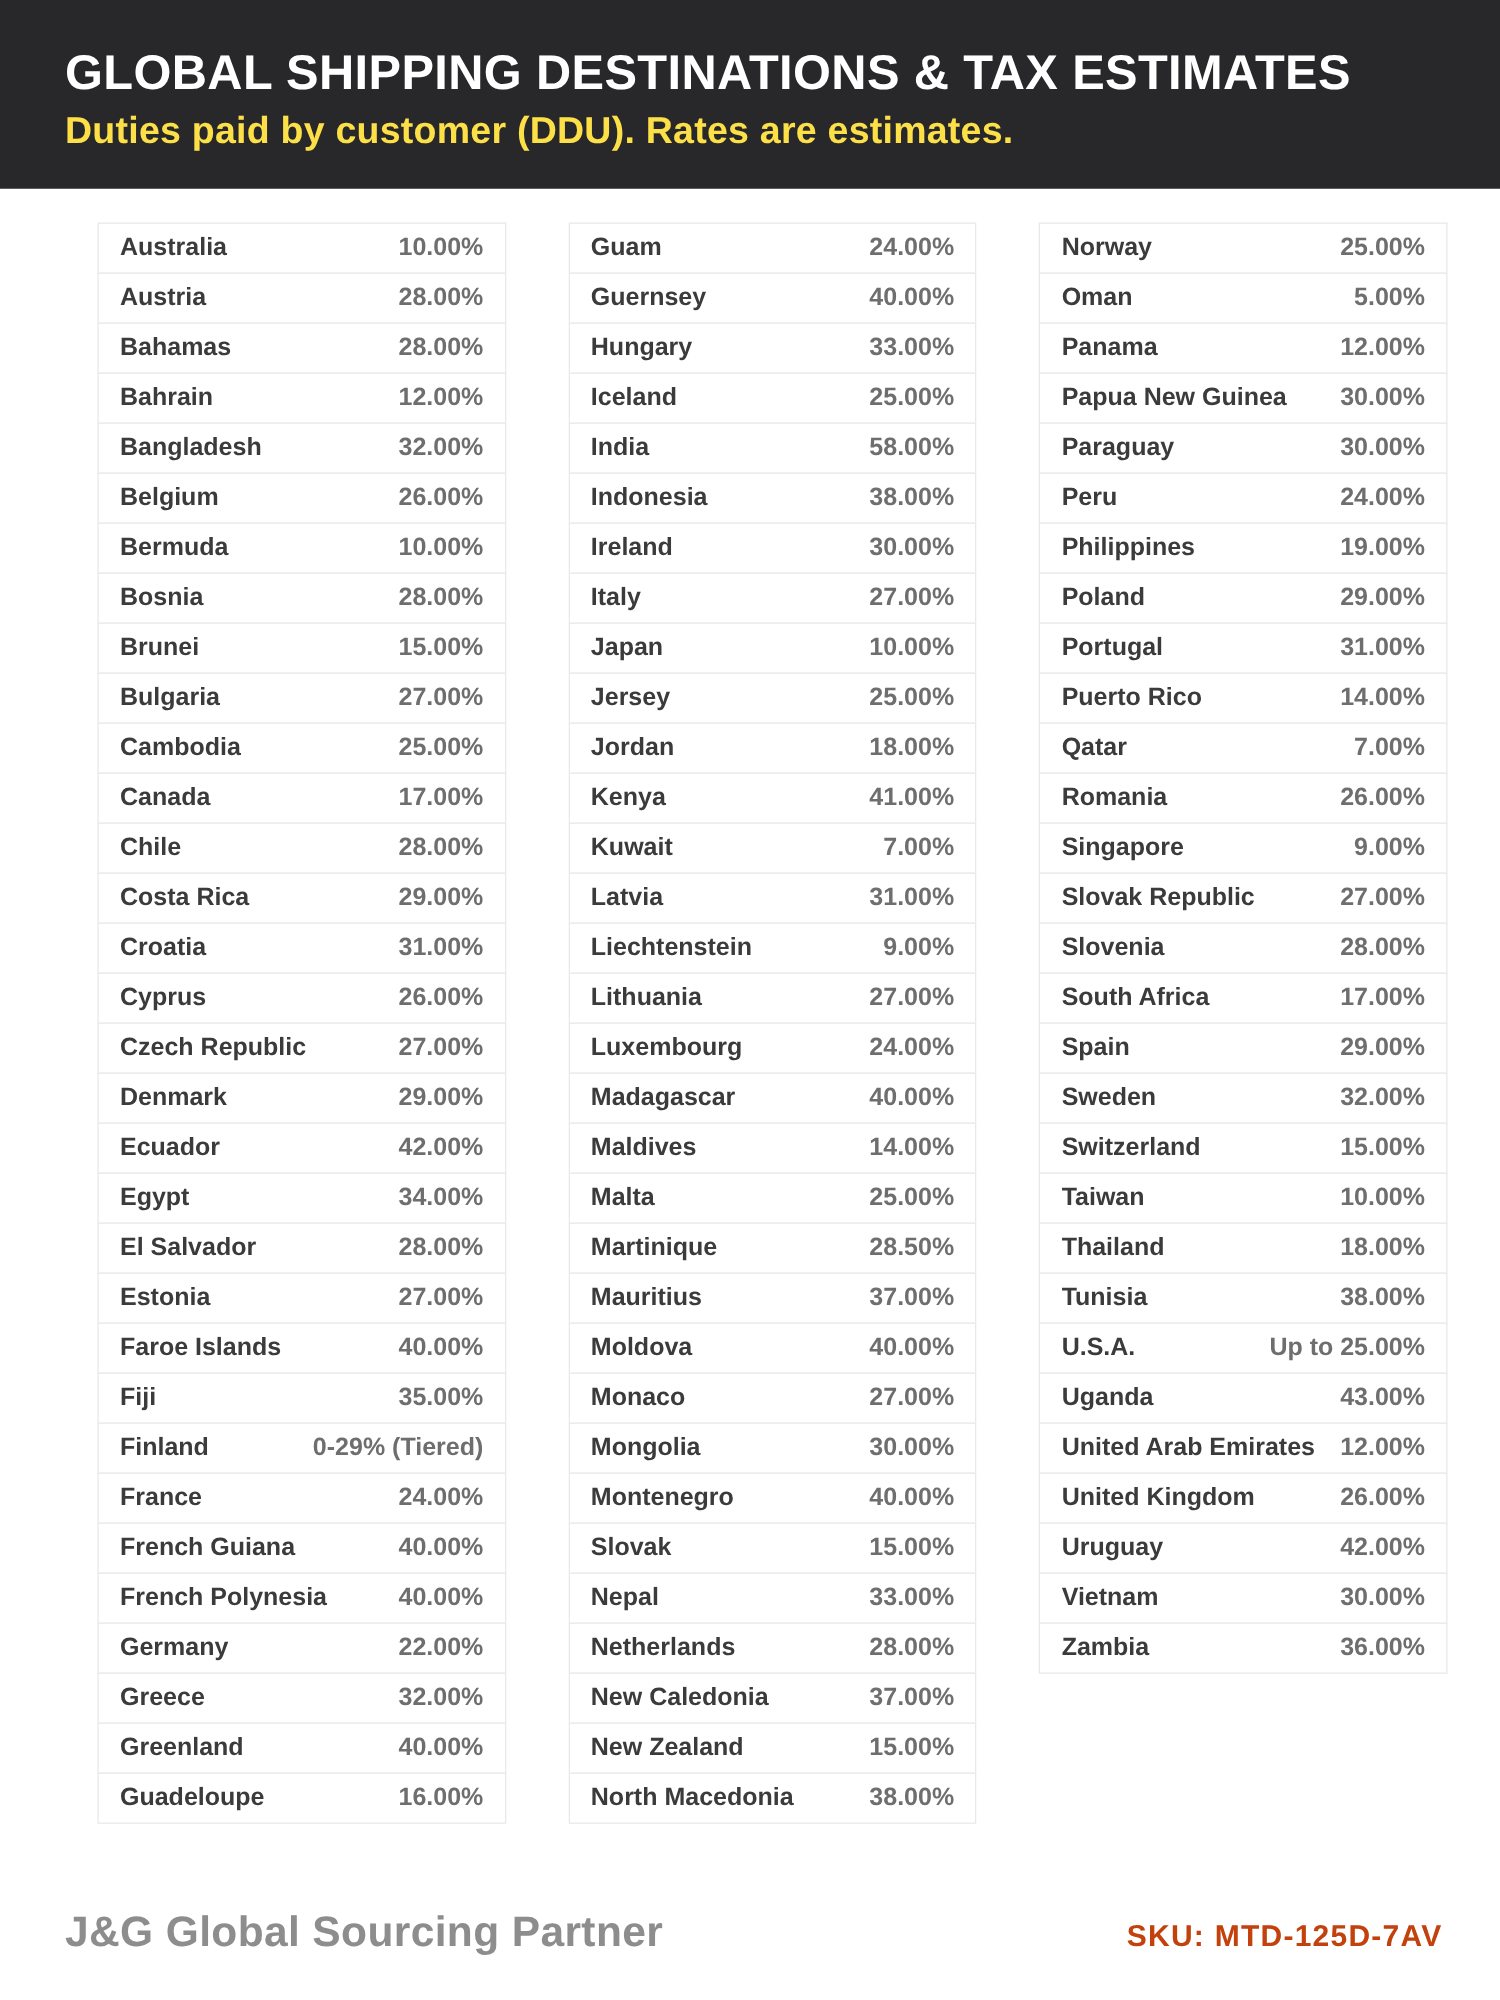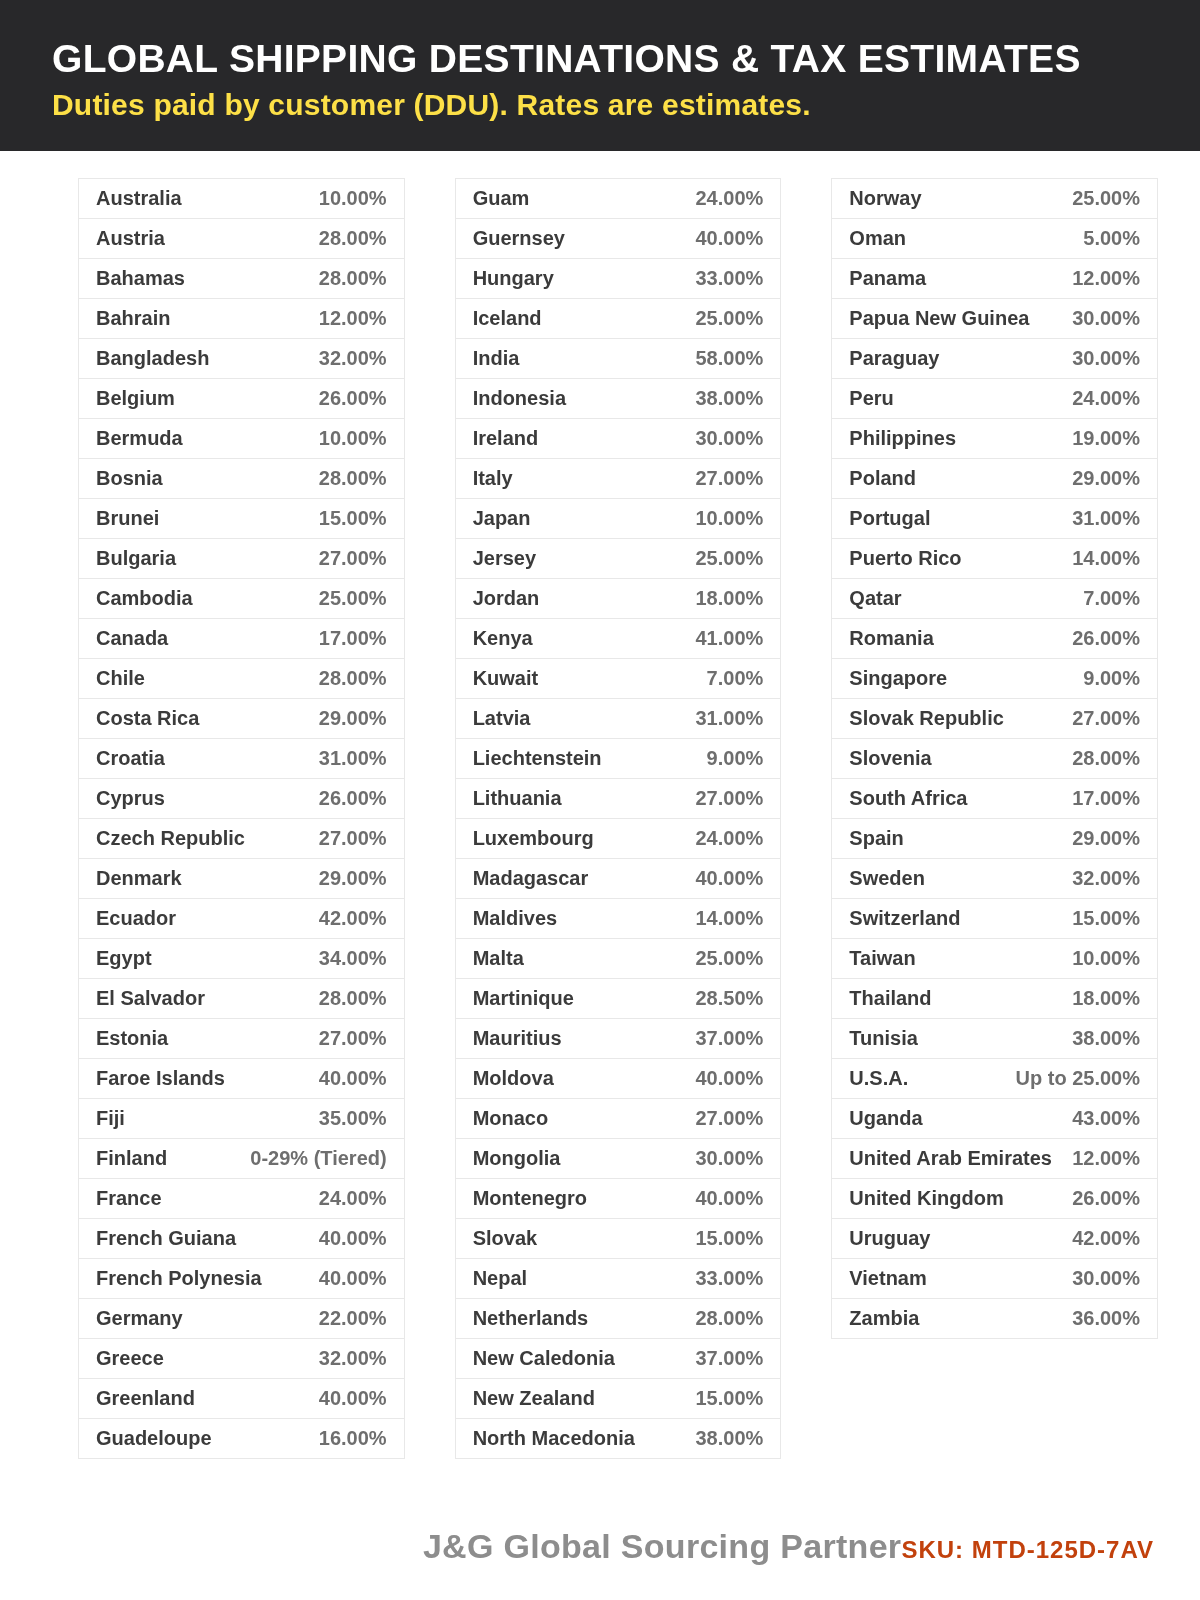--- a/index.html
+++ b/index.html
@@ -66,21 +66,21 @@
   }
   .rate {
     font-weight: bold;
     color: #6e6e6e;
     font-size: 20px;
     white-space: nowrap;
     margin-left: 10px;
   }
   .footer {
     display: flex;
-    justify-content: flex-end;
+    justify-content: space-between;
     align-items: baseline;
     padding: 0 46px 0 52px;
     margin-top: 68px;
   }
   .brand {
     color: #8d8d8d;
     font-size: 34px;
     font-weight: bold;
     letter-spacing: 0.3px;
   }

